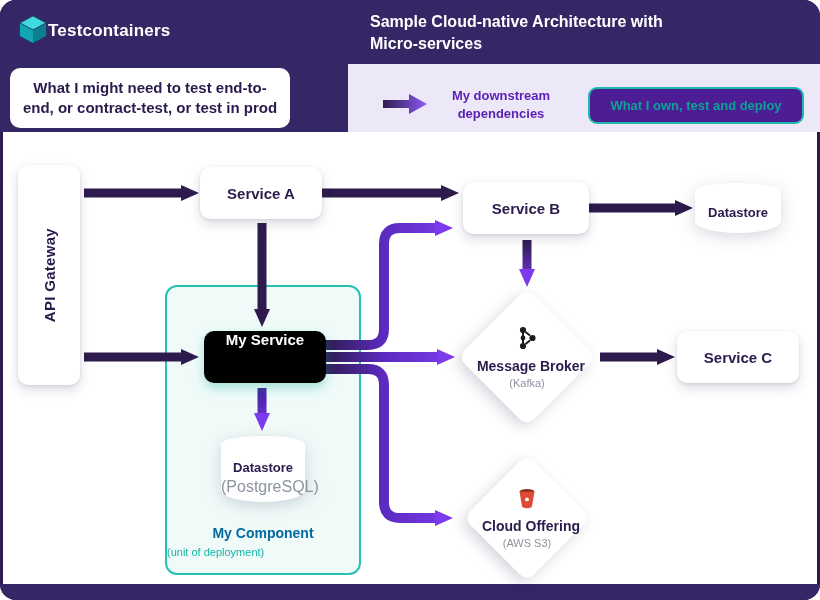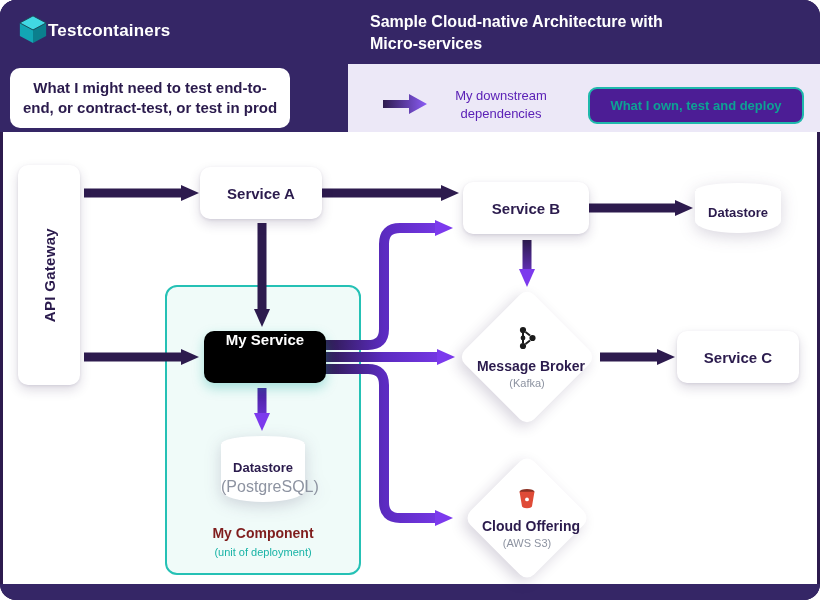--- a/index.html
+++ b/index.html
@@ -29,21 +29,21 @@
   .note-box {
     position:absolute; left:10px; top:68px; width:280px; height:60px;
     background:#ffffff; border-radius:10px;
     display:flex; align-items:center; justify-content:center; text-align:center;
     color:#2B1B4D; font-weight:bold; font-size:15px; line-height:1.35; padding:4px 8px;
   }
 
   .legend-arrow { position:absolute; left:383px; top:92px; width:44px; height:24px; }
   .legend-downstream {
     position:absolute; left:428px; top:87px; width:146px; text-align:center;
-    color:#5B21B6; font-weight:normal; font-size:13px; line-height:1.35;
+    color:#5B21B6; font-weight:bold; font-size:13px; line-height:1.35;
   }
   .legend-pill {
     position:absolute; left:588px; top:87px; width:216px; height:37px;
     background:#4c1d95; border:2px solid #1FB9AC; border-radius:9px;
     display:flex; align-items:center; justify-content:center;
     color:#0DA294; font-weight:bold; font-size:13px;
   }
 
   
   .node {
@@ -52,22 +52,22 @@
     display:flex; align-items:center; justify-content:center;
     font-weight:bold; color:#2B1B4D; font-size:15px; z-index:3;
   }
   .vtext { writing-mode:vertical-rl; transform:rotate(180deg); letter-spacing:.3px; }
 
   .my-component {
     position:absolute; left:165px; top:285px; width:196px; height:290px;
     background:#F0FBF9; border:2px solid #25C1B5; border-radius:12px; z-index:1;
   }
   .mc-title { position:absolute; left:0; right:0; bottom:32px; text-align:center;
-              color:#7f1d1d; font-weight:bold; font-size:14px; }
-  .mc-sub   { position:absolute; left:0; right:0; bottom:15px; text-align:center;
+              color:#0369a1; font-weight:bold; font-size:14px; }
+  .mc-sub   { position:absolute; left:0; right:0; bottom:15px; 
               color:#18B3A6; font-size:11px; }
 
   .my-service {
     position:absolute; left:204px; top:331px; width:122px; height:52px;
     background:#000000; border-radius:10px; z-index:3;
     display:flex; align-items:flex-start; justify-content:center;
     color:#ffffff; font-weight:bold; font-size:15px;
     box-shadow:0 5px 12px rgba(22,174,163,.35);
   }
 

